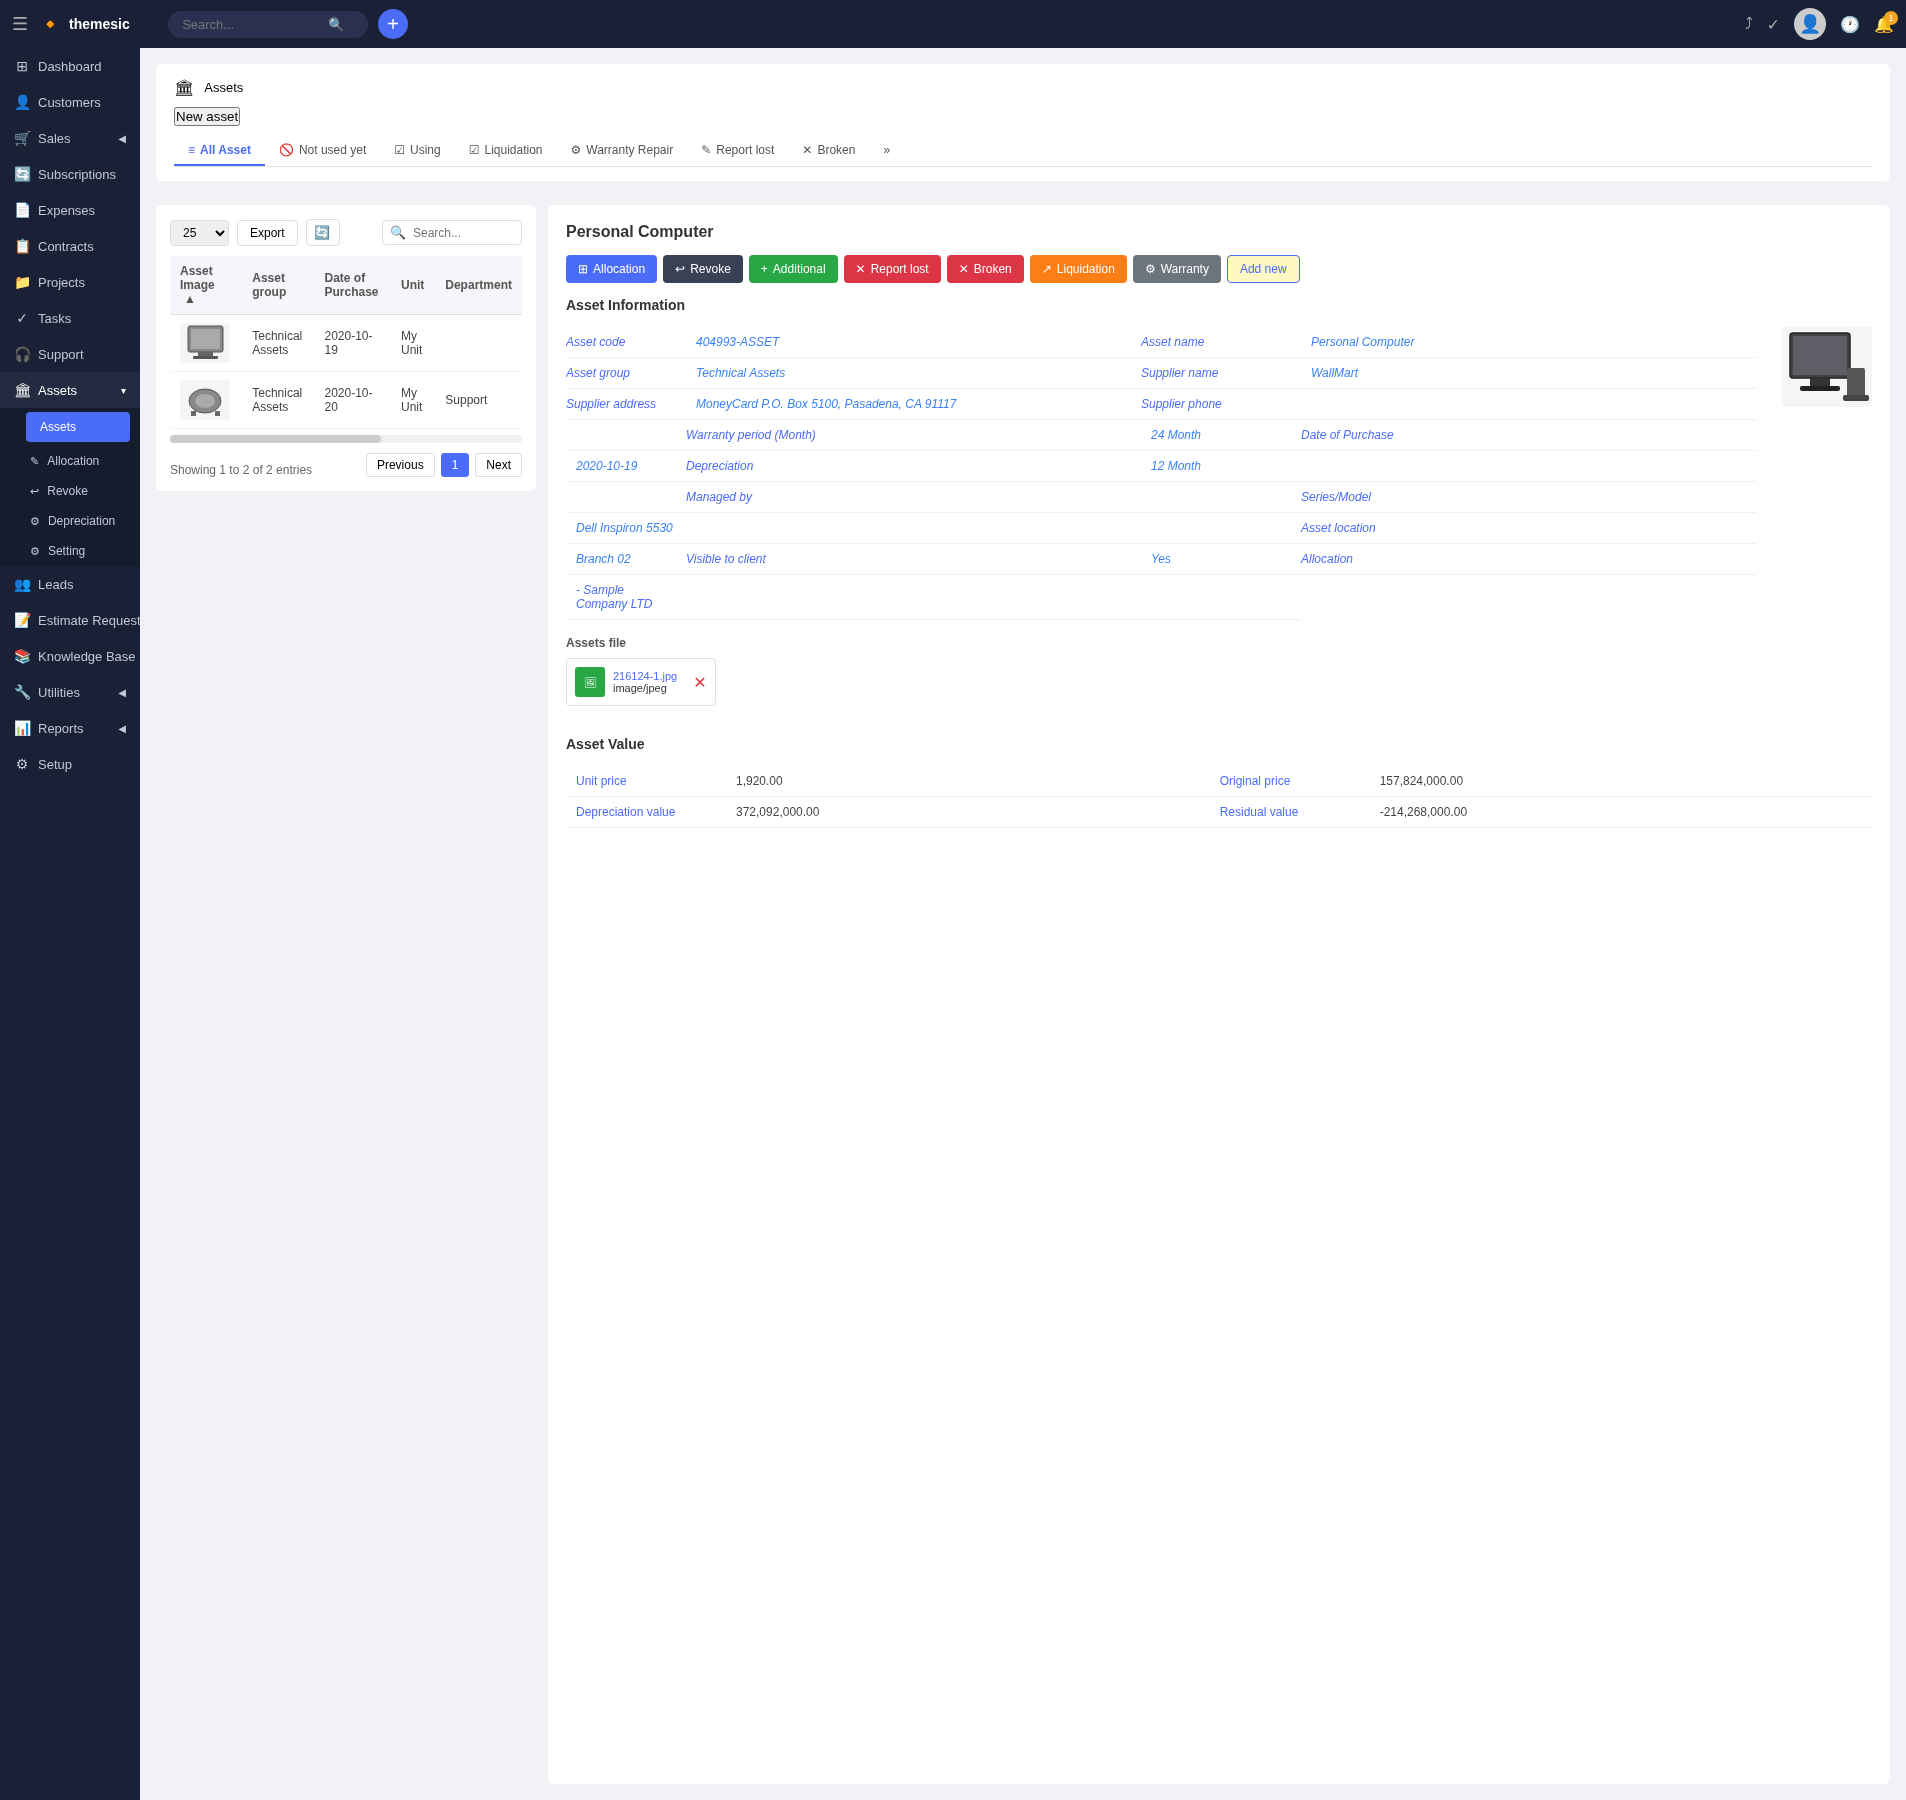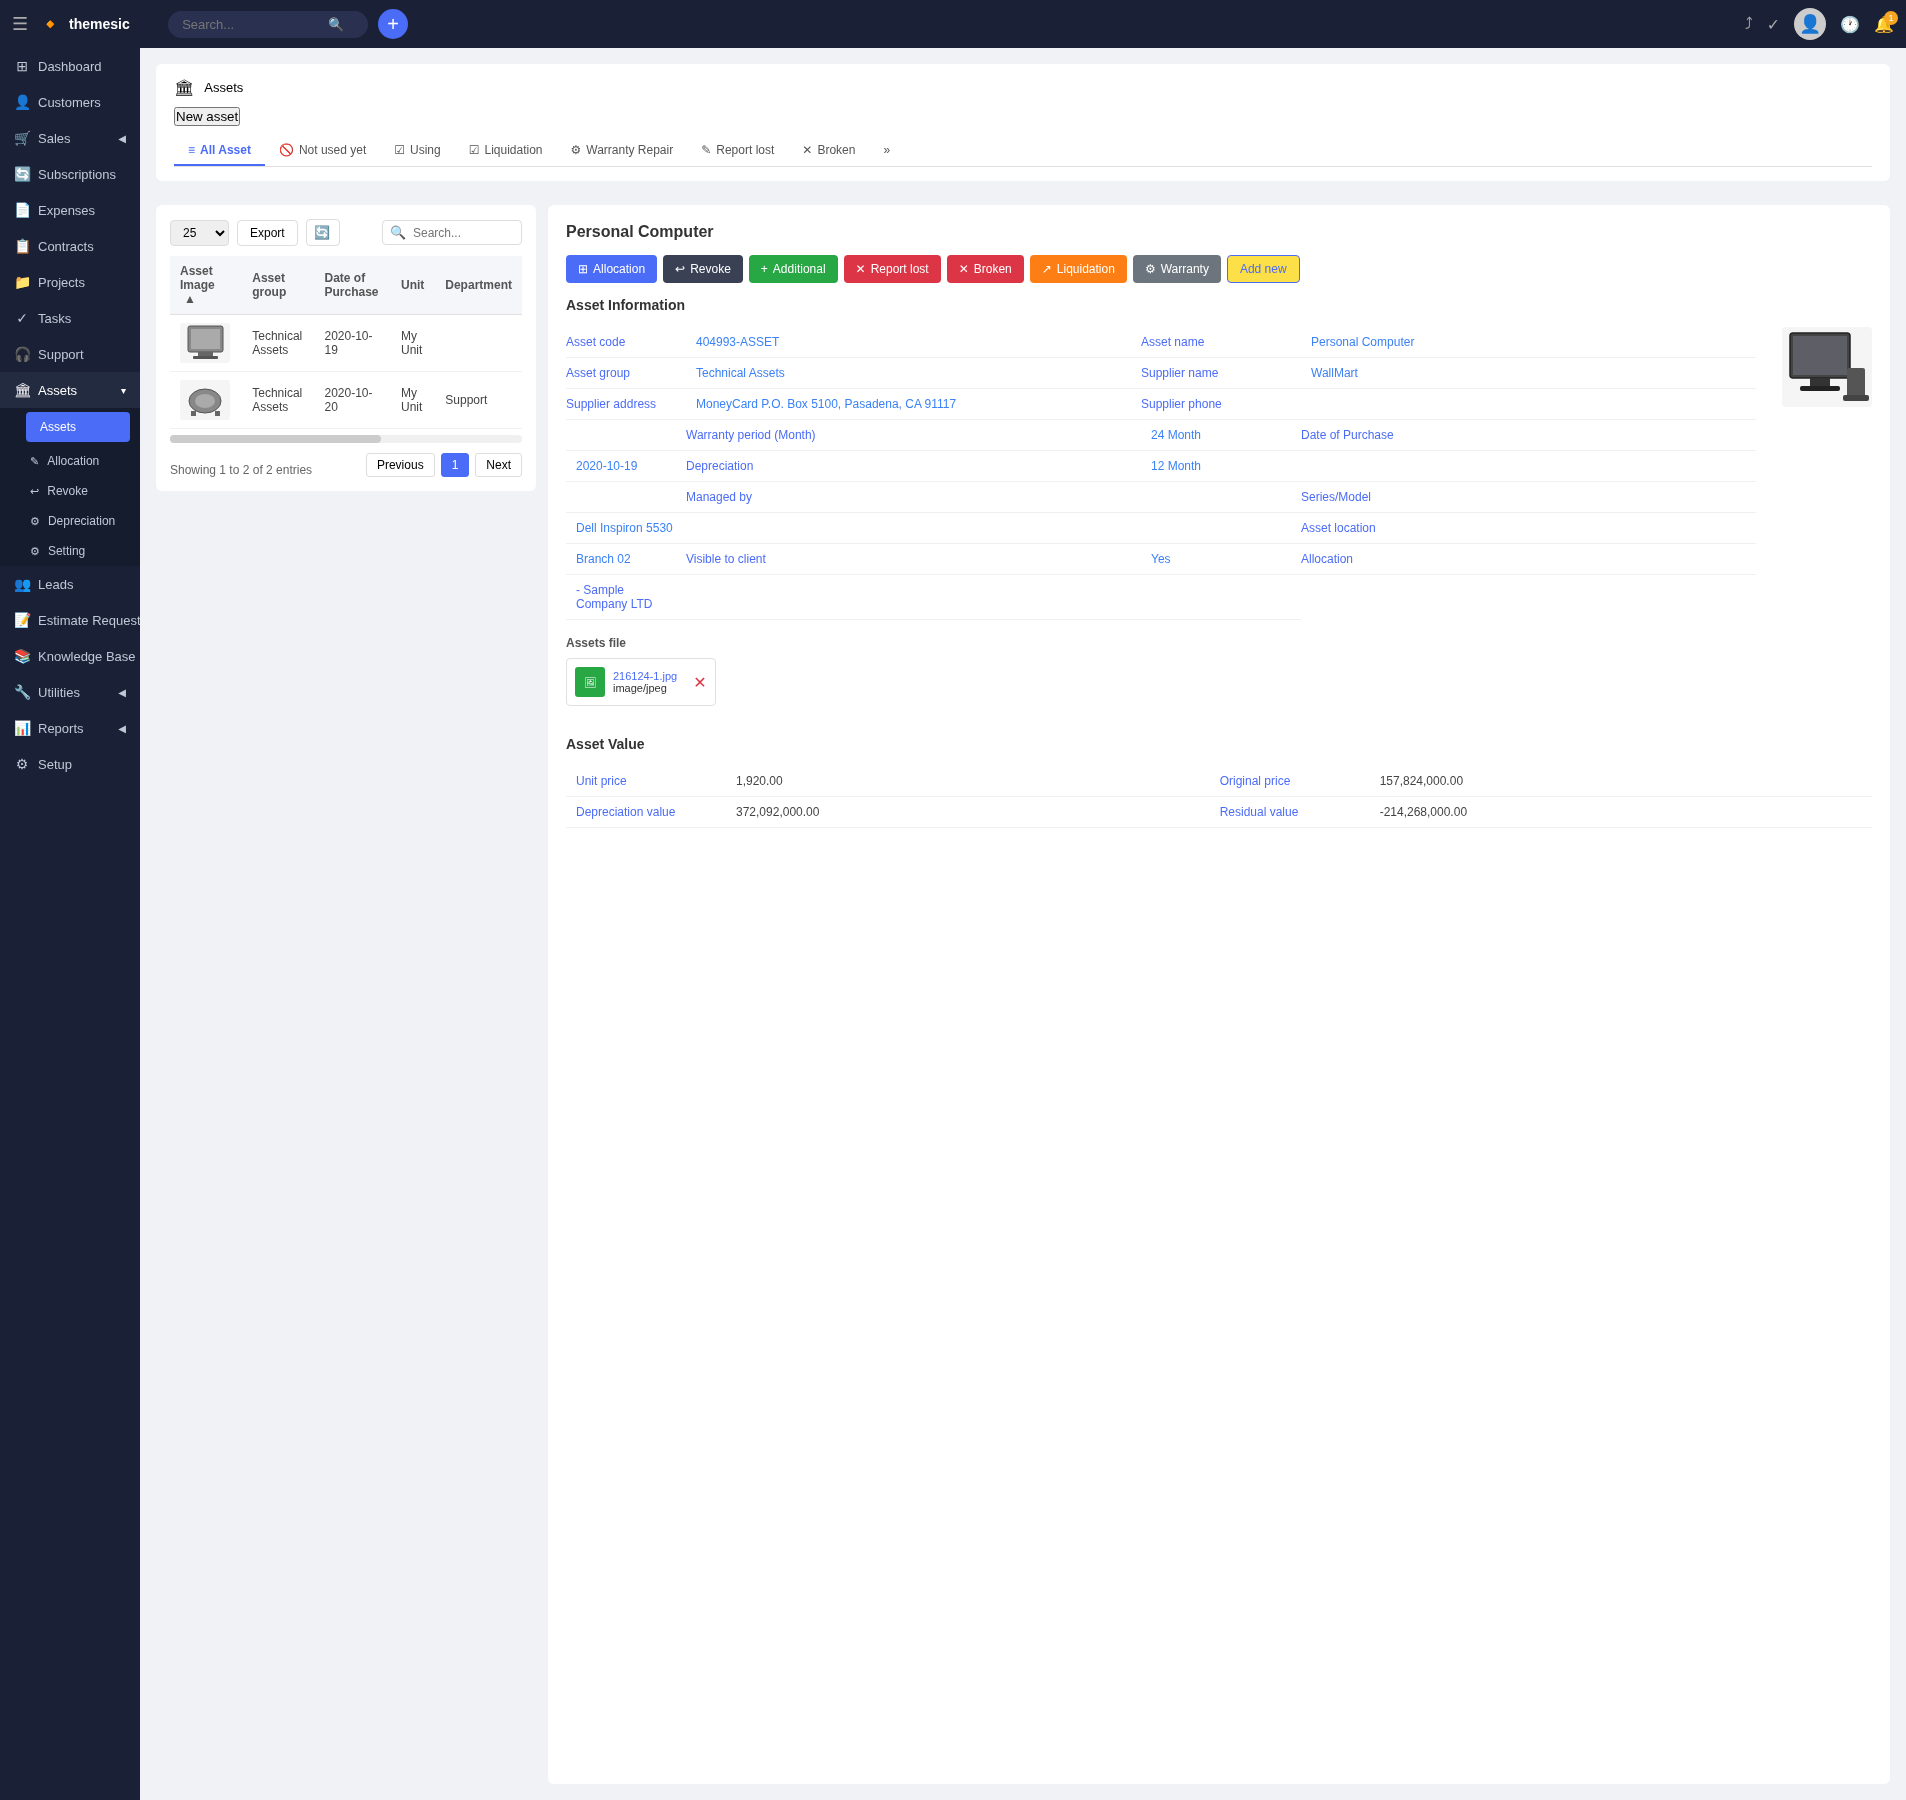--- a/index.html
+++ b/index.html
@@ -100,21 +100,21 @@
     .action-buttons { display: flex; flex-wrap: wrap; gap: 6px; margin-bottom: 14px; }
     .act-btn {
       padding: 6px 12px; border: none; border-radius: 4px; font-size: 12px; cursor: pointer; display: flex; align-items: center; gap: 5px; font-weight: 500;
     }
     .act-btn.blue { background: #4b6cf7; color: #fff; }
     .act-btn.dark { background: #3a4155; color: #fff; }
     .act-btn.green { background: #28a745; color: #fff; }
     .act-btn.red { background: #dc3545; color: #fff; }
     .act-btn.orange { background: #fd7e14; color: #fff; }
     .act-btn.gray { background: #6c757d; color: #fff; }
-    .act-btn.outline { background: #fde047; color: #4b6cf7; border: 1px solid #4b6cf7; }
+    .act-btn.outline { background: #fef9c3; color: #4b6cf7; border: 1px solid #4b6cf7; }
 
     .detail-tabs { display: flex; gap: 0; border-bottom: 1px solid #e0e0e0; margin-bottom: 16px; }
     .detail-tab { padding: 7px 14px; font-size: 12px; color: #555; cursor: pointer; border-bottom: 2px solid transparent; }
     .detail-tab.active { color: #4b6cf7; border-bottom: 2px solid #4b6cf7; font-weight: 600; }
 
     .section-title { font-size: 14px; font-weight: 600; color: #333; margin-bottom: 14px; }
     .info-label { color: #4b6cf7; font-size: 12px; padding: 8px 10px 8px 0; border-bottom: 1px solid #f0f0f0; font-weight: 500; }
     .info-value { color: #3b82f6; font-size: 12px; padding: 8px 10px; border-bottom: 1px solid #f0f0f0; }
     .info-value.link { color: #4b6cf7; cursor: pointer; }
 
@@ -445,21 +445,21 @@
                 <rect x="25" y="48" width="20" height="8" fill="#333"></rect>
                 <rect x="15" y="56" width="40" height="5" rx="2" fill="#222"></rect>
 
                 <rect x="62" y="38" width="18" height="30" rx="2" fill="#555"></rect>
                 <rect x="58" y="65" width="26" height="6" rx="2" fill="#444"></rect>
               </svg>
             </div>
           </div>
 
           <div style="overflow:hidden;">
-            <div style="display:grid; grid-template-columns:120px 1fr 160px 1fr; font-size:12px;">
+            <div style="display:grid; grid-template-columns:120px 1fr 160px 1fr; font-size:12px;font-style:italic;">
 
               <div class="info-label">Asset code</div>
               <div class="info-value">404993-ASSET</div>
               <div class="info-label">Asset name</div>
               <div class="info-value">Personal Computer</div>
 
               <div class="info-label">Asset group</div>
               <div class="info-value">Technical Assets</div>
               <div class="info-label">Supplier name</div>
               <div class="info-value">WallMart</div>

